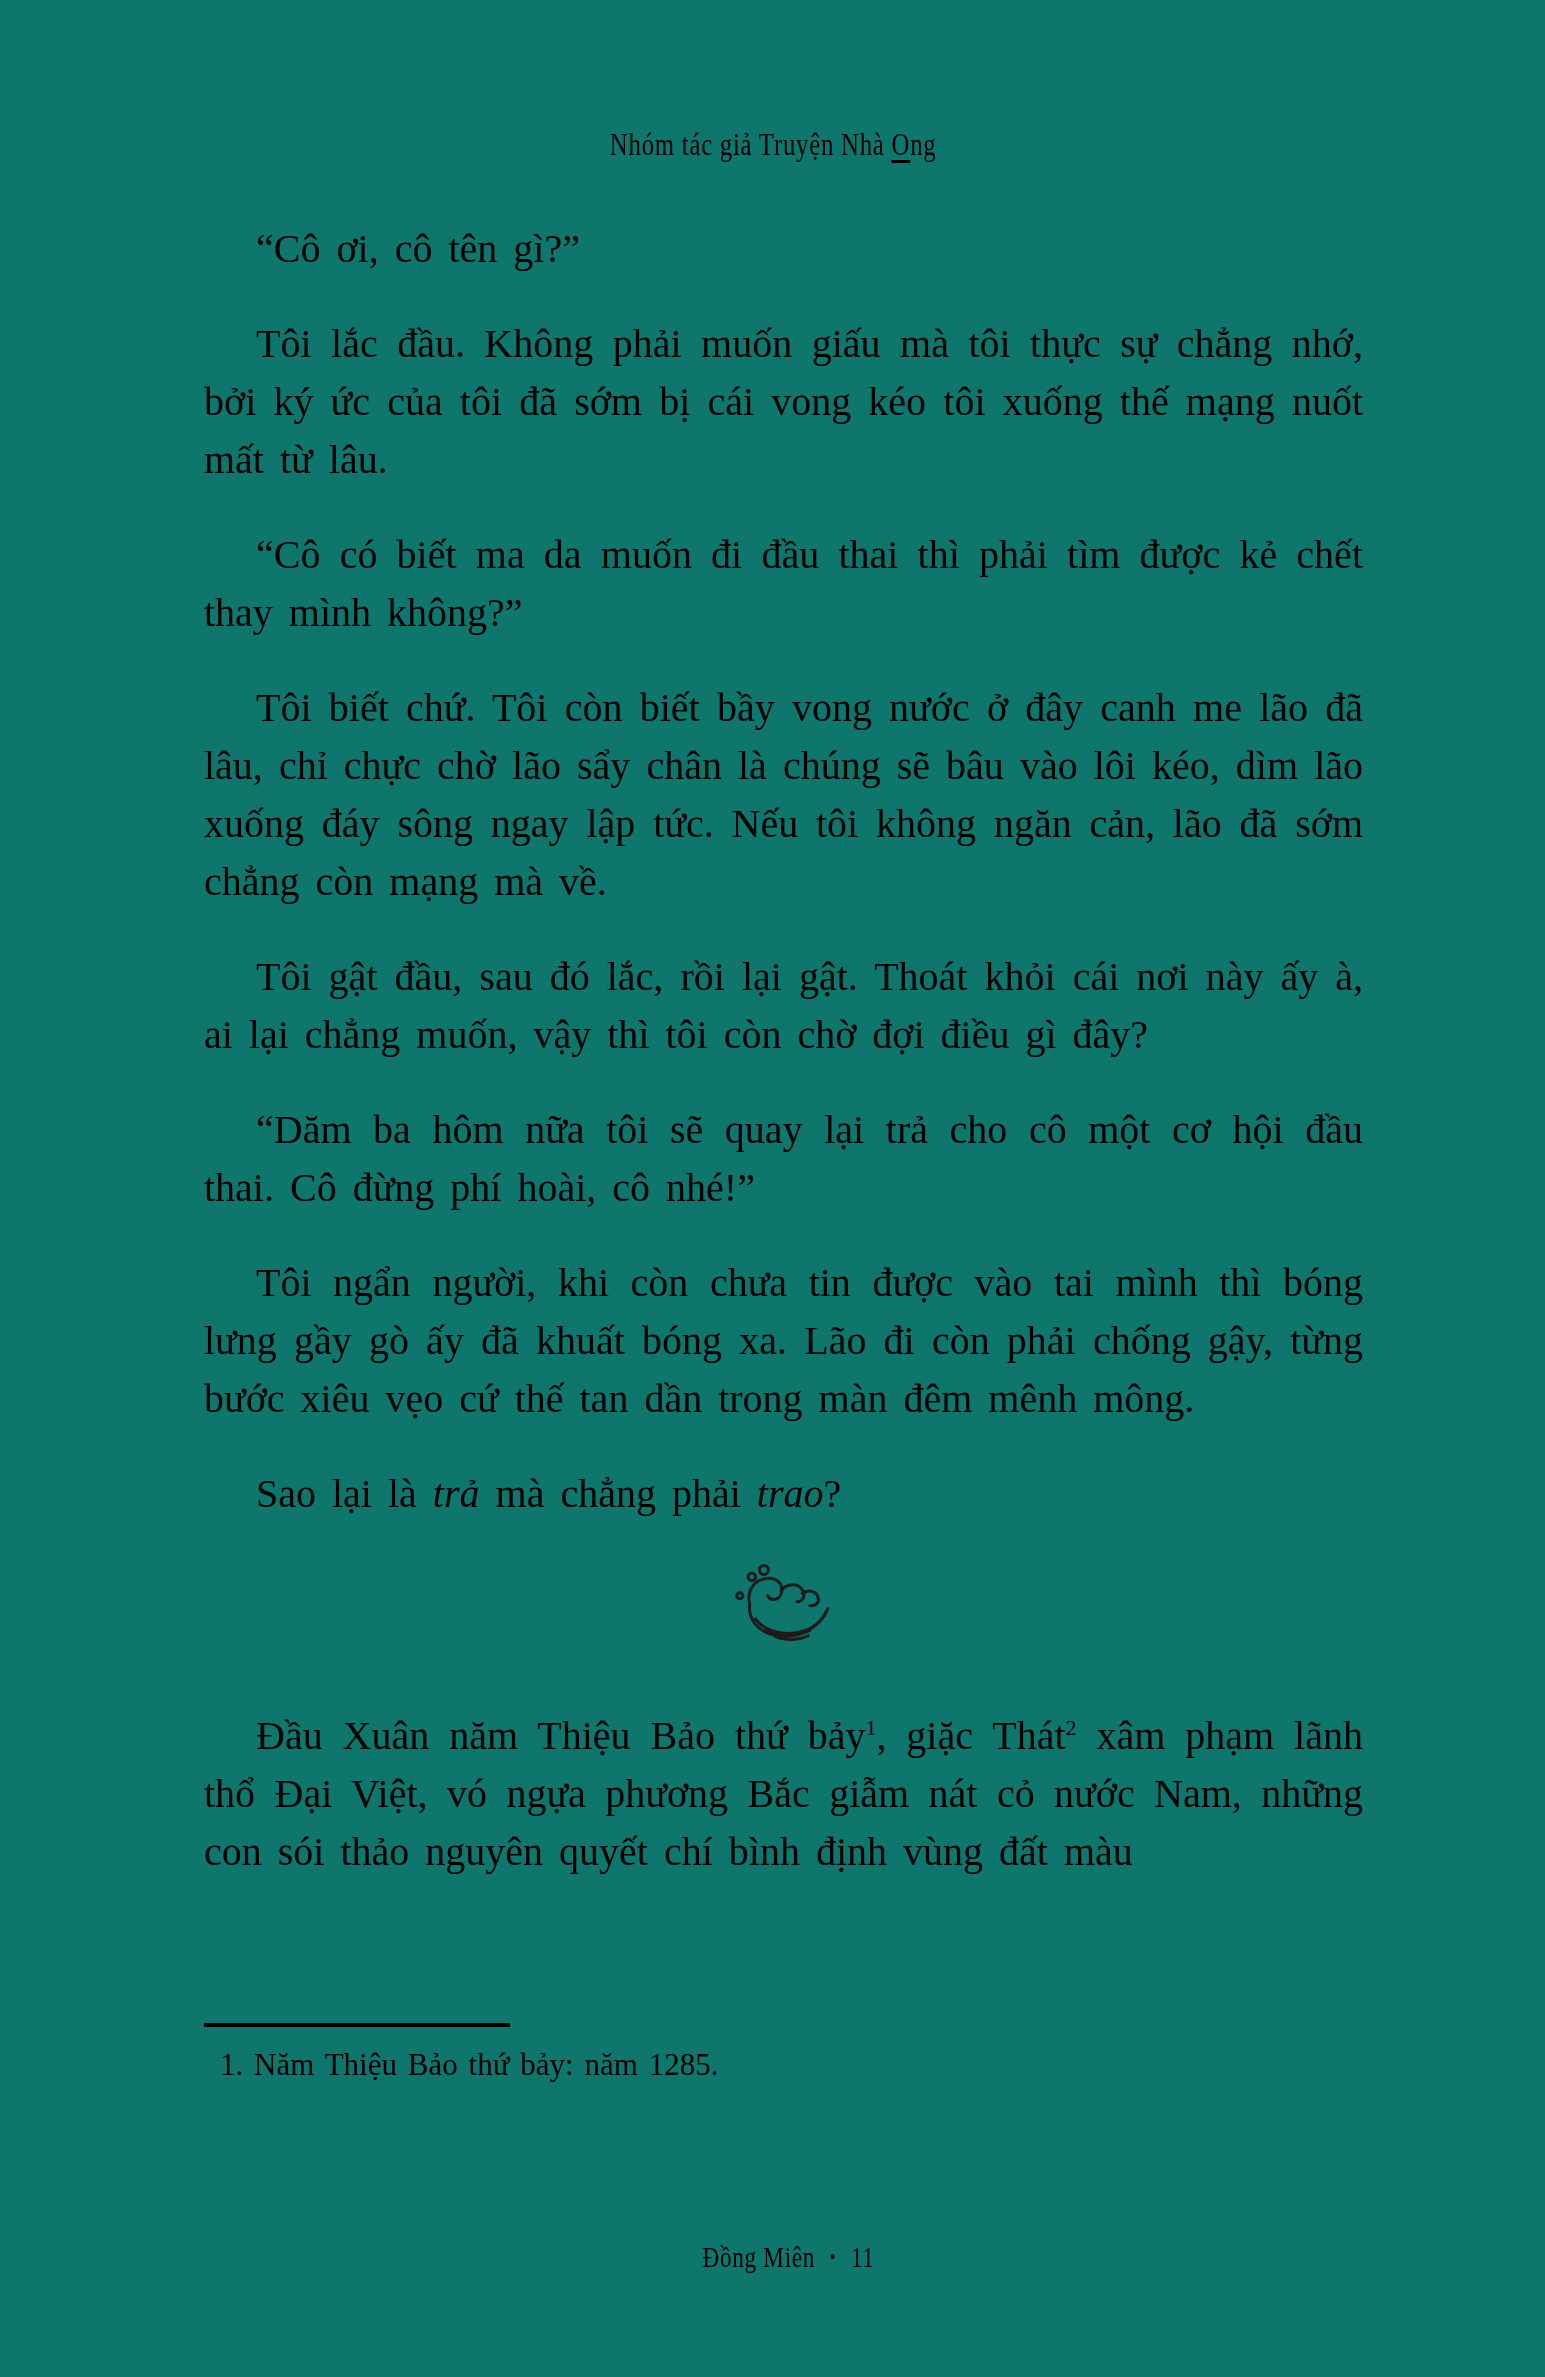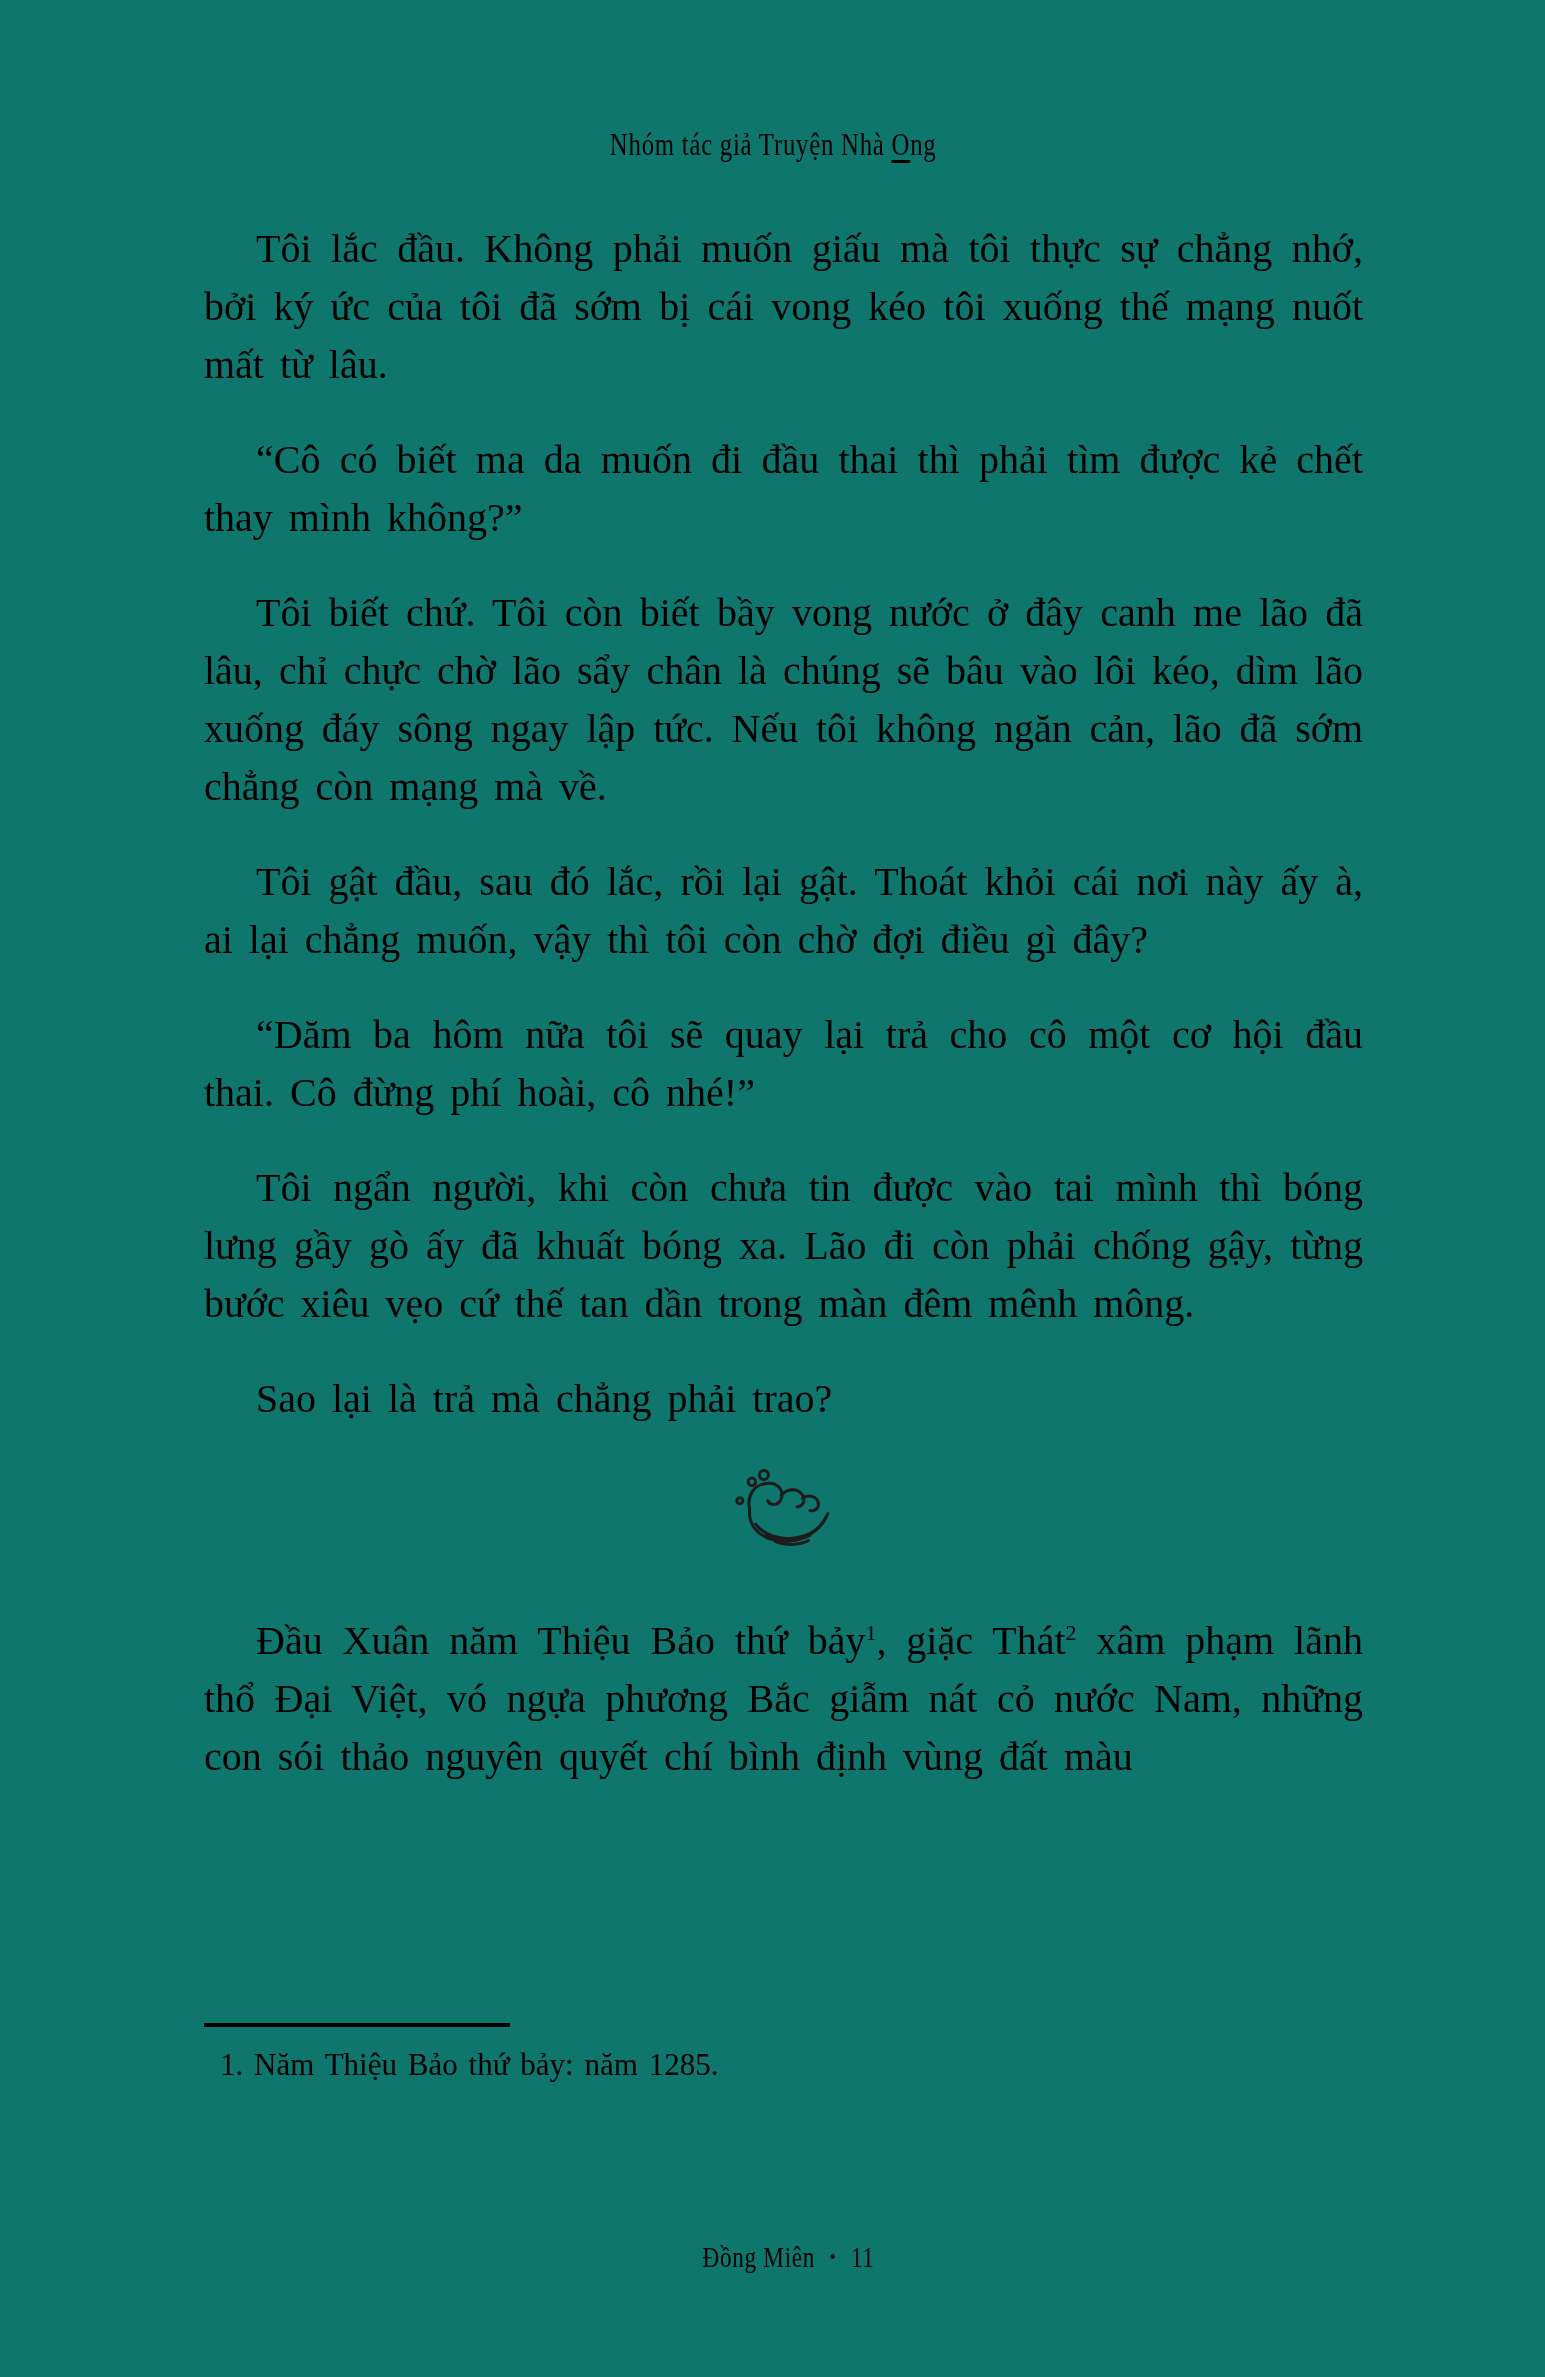--- a/index.html
+++ b/index.html
@@ -37,21 +37,21 @@
   .content {
     position: absolute;
     top: 220px; left: 204px;
     width: 1159px;
     font-size: 40px;
     line-height: 58px;
     text-align: justify;
     word-spacing: 0.15em;
   }
   .para { margin: 0 0 37px 0; text-indent: 52px; }
-  .para .italic { }
+  .para .italic { font-style: italic; }
   .para sup.fn-ref { font-size: 55%; line-height: 0; vertical-align: super; }
 
   .ornament {
     text-align: center;
     text-indent: 0;
     margin: 20px 0 40px 0;
   }
   .ornament svg { display: inline-block; }
 
   .footnotes {
@@ -82,20 +82,21 @@
 </head>
 <body>
 
 <div class="page">
 
   <div class="running-header">
     <span class="deco" id="header-line"><span>Nhóm tác giả Truyện Nhà </span><span class="underline">O</span><span>ng</span></span>
   </div>
 
   <main class="content" id="content">
+      <p class="para"><span>“Cô ơi, cô tên gì?”</span></p>
       <p class="para"><span>Tôi lắc đầu. Không phải muốn giấu mà tôi thực sự chẳng nhớ, bởi ký ức của tôi đã sớm bị cái vong kéo tôi xuống thế mạng nuốt mất từ lâu.</span></p>
       <p class="para"><span>“Cô có biết ma da muốn đi đầu thai thì phải tìm được kẻ chết thay mình không?”</span></p>
       <p class="para"><span>Tôi biết chứ. Tôi còn biết bầy vong nước ở đây canh me lão đã lâu, chỉ chực chờ lão sẩy chân là chúng sẽ bâu vào lôi kéo, dìm lão xuống đáy sông ngay lập tức. Nếu tôi không ngăn cản, lão đã sớm chẳng còn mạng mà về.</span></p>
       <p class="para"><span>Tôi gật đầu, sau đó lắc, rồi lại gật. Thoát khỏi cái nơi này ấy à, ai lại chẳng muốn, vậy thì tôi còn chờ đợi điều gì đây?</span></p>
       <p class="para"><span>“Dăm ba hôm nữa tôi sẽ quay lại trả cho cô một cơ hội đầu thai. Cô đừng phí hoài, cô nhé!”</span></p>
       <p class="para"><span>Tôi ngẩn người, khi còn chưa tin được vào tai mình thì bóng lưng gầy gò ấy đã khuất bóng xa. Lão đi còn phải chống gậy, từng bước xiêu vẹo cứ thế tan dần trong màn đêm mênh mông.</span></p>
       <p class="para"><span>Sao lại là </span><span class="italic">trả</span><span> mà chẳng phải </span><span class="italic">trao</span><span>?</span></p>
   <div class="ornament para">
     <svg viewBox="0 0 150 120" width="113" height="91" xmlns="http://www.w3.org/2000/svg">
       <g fill="none" stroke="#1c1c1c" stroke-width="4" stroke-linecap="round">

